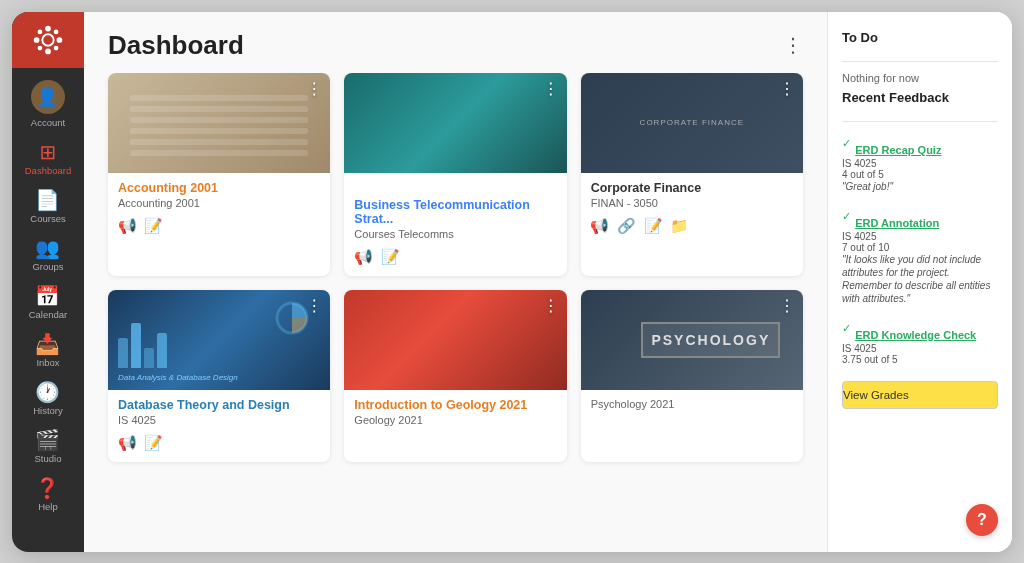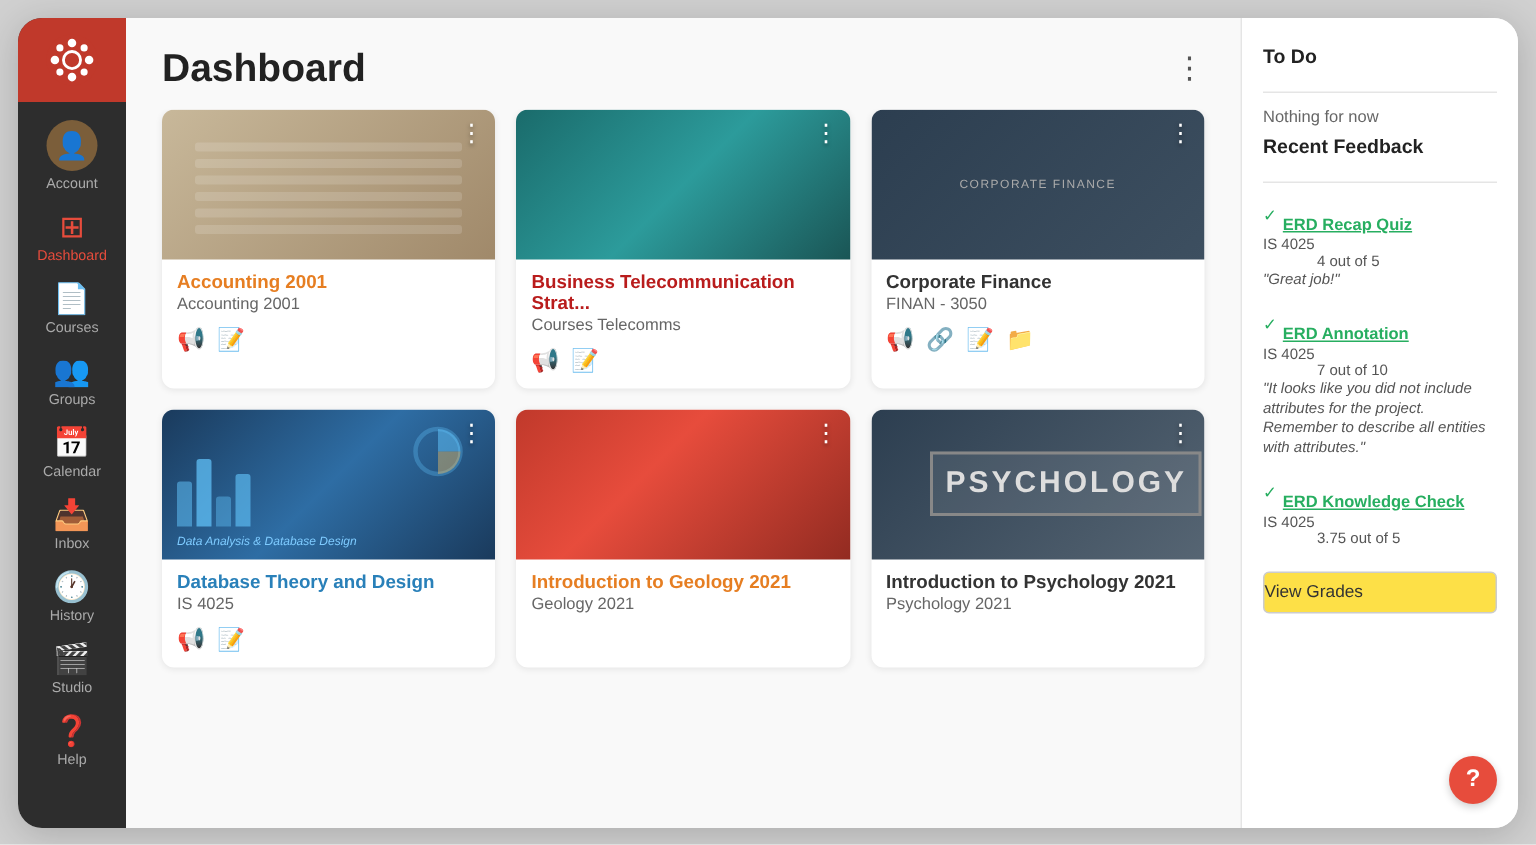--- a/index.html
+++ b/index.html
@@ -144,21 +144,21 @@
     }
     .card-body {
       padding: 8px 10px 10px;
     }
     .card-course-name {
       font-size: 12.5px;
       font-weight: 600;
       margin-bottom: 2px;
     }
     .card-course-name.orange { color: #e67e22; }
-    .card-course-name.teal { color: #b91c1c; }
+    .card-course-name.teal { color: #3b82f6; margin-top: 17px; }
     .card-course-name.default { color: #333; }
     .card-course-name.blue { color: #2980b9; }
     .card-course-code {
       font-size: 11px;
       color: #666;
       margin-bottom: 8px;
     }
     .card-actions {
       display: flex;
       gap: 8px;
@@ -252,21 +252,20 @@
       cursor: pointer;
       margin-top: 12px;
     }
     .feedback-course {
       font-size: 10px;
       color: #555;
     }
     .feedback-score {
       font-size: 10px;
       color: #555;
-      margin-left: 36px;
     }
     .feedback-comment {
       font-size: 10px;
       color: #555;
       font-style: italic;
       line-height: 1.3;
     }
     .view-grades-btn {
       display: block;
       width: 100%;
@@ -305,21 +304,21 @@
       gap: 5px;
       padding: 12px;
     }
     .book-line {
       height: 6px;
       background: rgba(255,255,255,0.15);
       border-radius: 2px;
     }
     .psych-label {
       color: #ddd;
-      font-size: 20px;
+      font-size: 14px;
       font-weight: 600;
       letter-spacing: 2px;
       text-align: center;
       padding: 8px;
       border: 2px solid #888;
       background: rgba(255,255,255,0.08);
       margin-left: 38px;
     }
   </style>
 </head>
@@ -504,21 +503,20 @@
       </div>
 
       <div class="course-card">
         <div class="card-thumbnail thumb-psychology">
           <div class="card-thumbnail-overlay">
             <div class="psych-label">PSYCHOLOGY</div>
           </div>
           <span class="card-menu-btn">⋮</span>
         </div>
         <div class="card-body">
-          <div class="card-course-name default">Introduction to Psychology 2021</div>
           <div class="card-course-code">Psychology 2021</div>
           <div class="card-actions">
           </div>
         </div>
       </div>
 
     </div>
   </div>
 
   <div class="right-panel">

